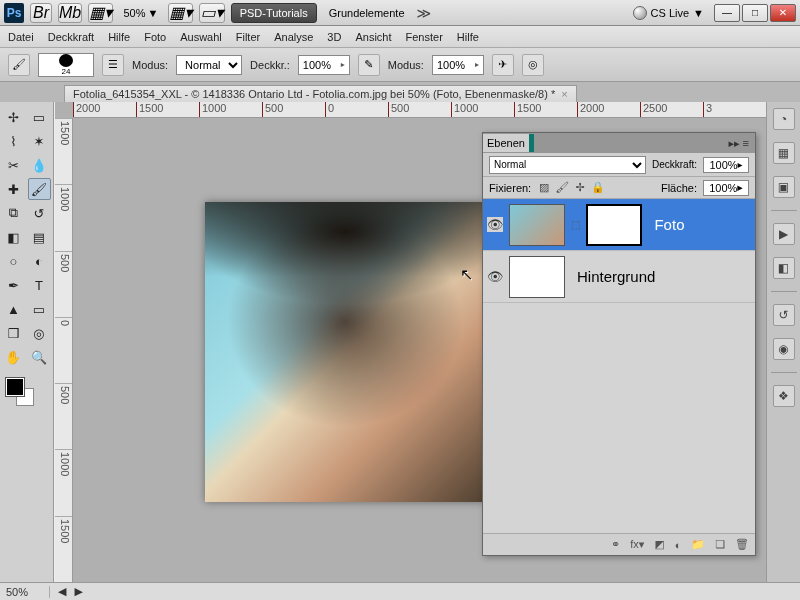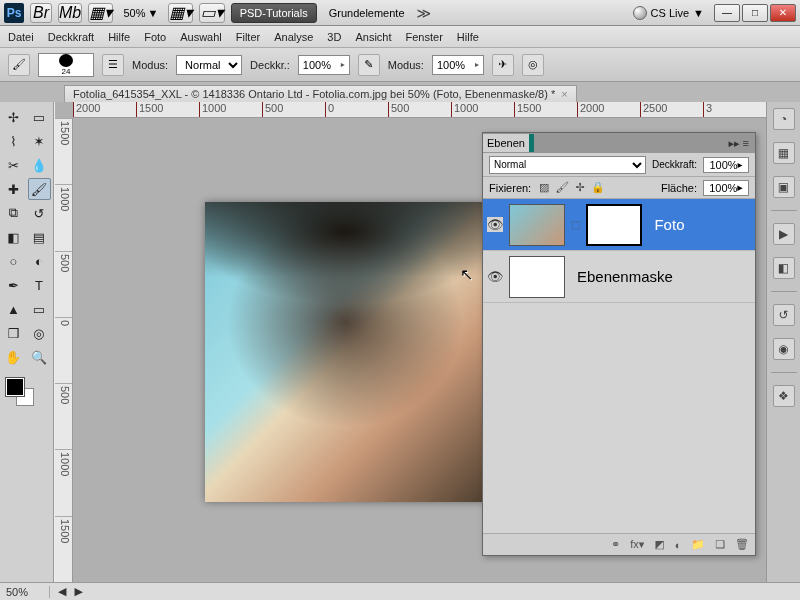--- a/index.html
+++ b/index.html
@@ -267,21 +267,21 @@
     <div class="layer selected">
       <div class="eye">👁</div>
       <div class="thumb"></div>
       <div class="link">⬚</div>
       <div class="mask"></div>
       <div class="name">Foto</div>
     </div>
     <div class="layer bg">
       <div class="eye">👁</div>
       <div class="thumb"></div>
-      <div class="name">Ebenenmaske</div>
+      <div class="name">Hintergrund</div>
     </div>
   </div>
   <div class="footer">
     <span>⚭</span>
     <span>fx▾</span>
     <span>◩</span>
     <span>◐</span>
     <span>📁</span>
     <span>❏</span>
     <span>🗑</span>

